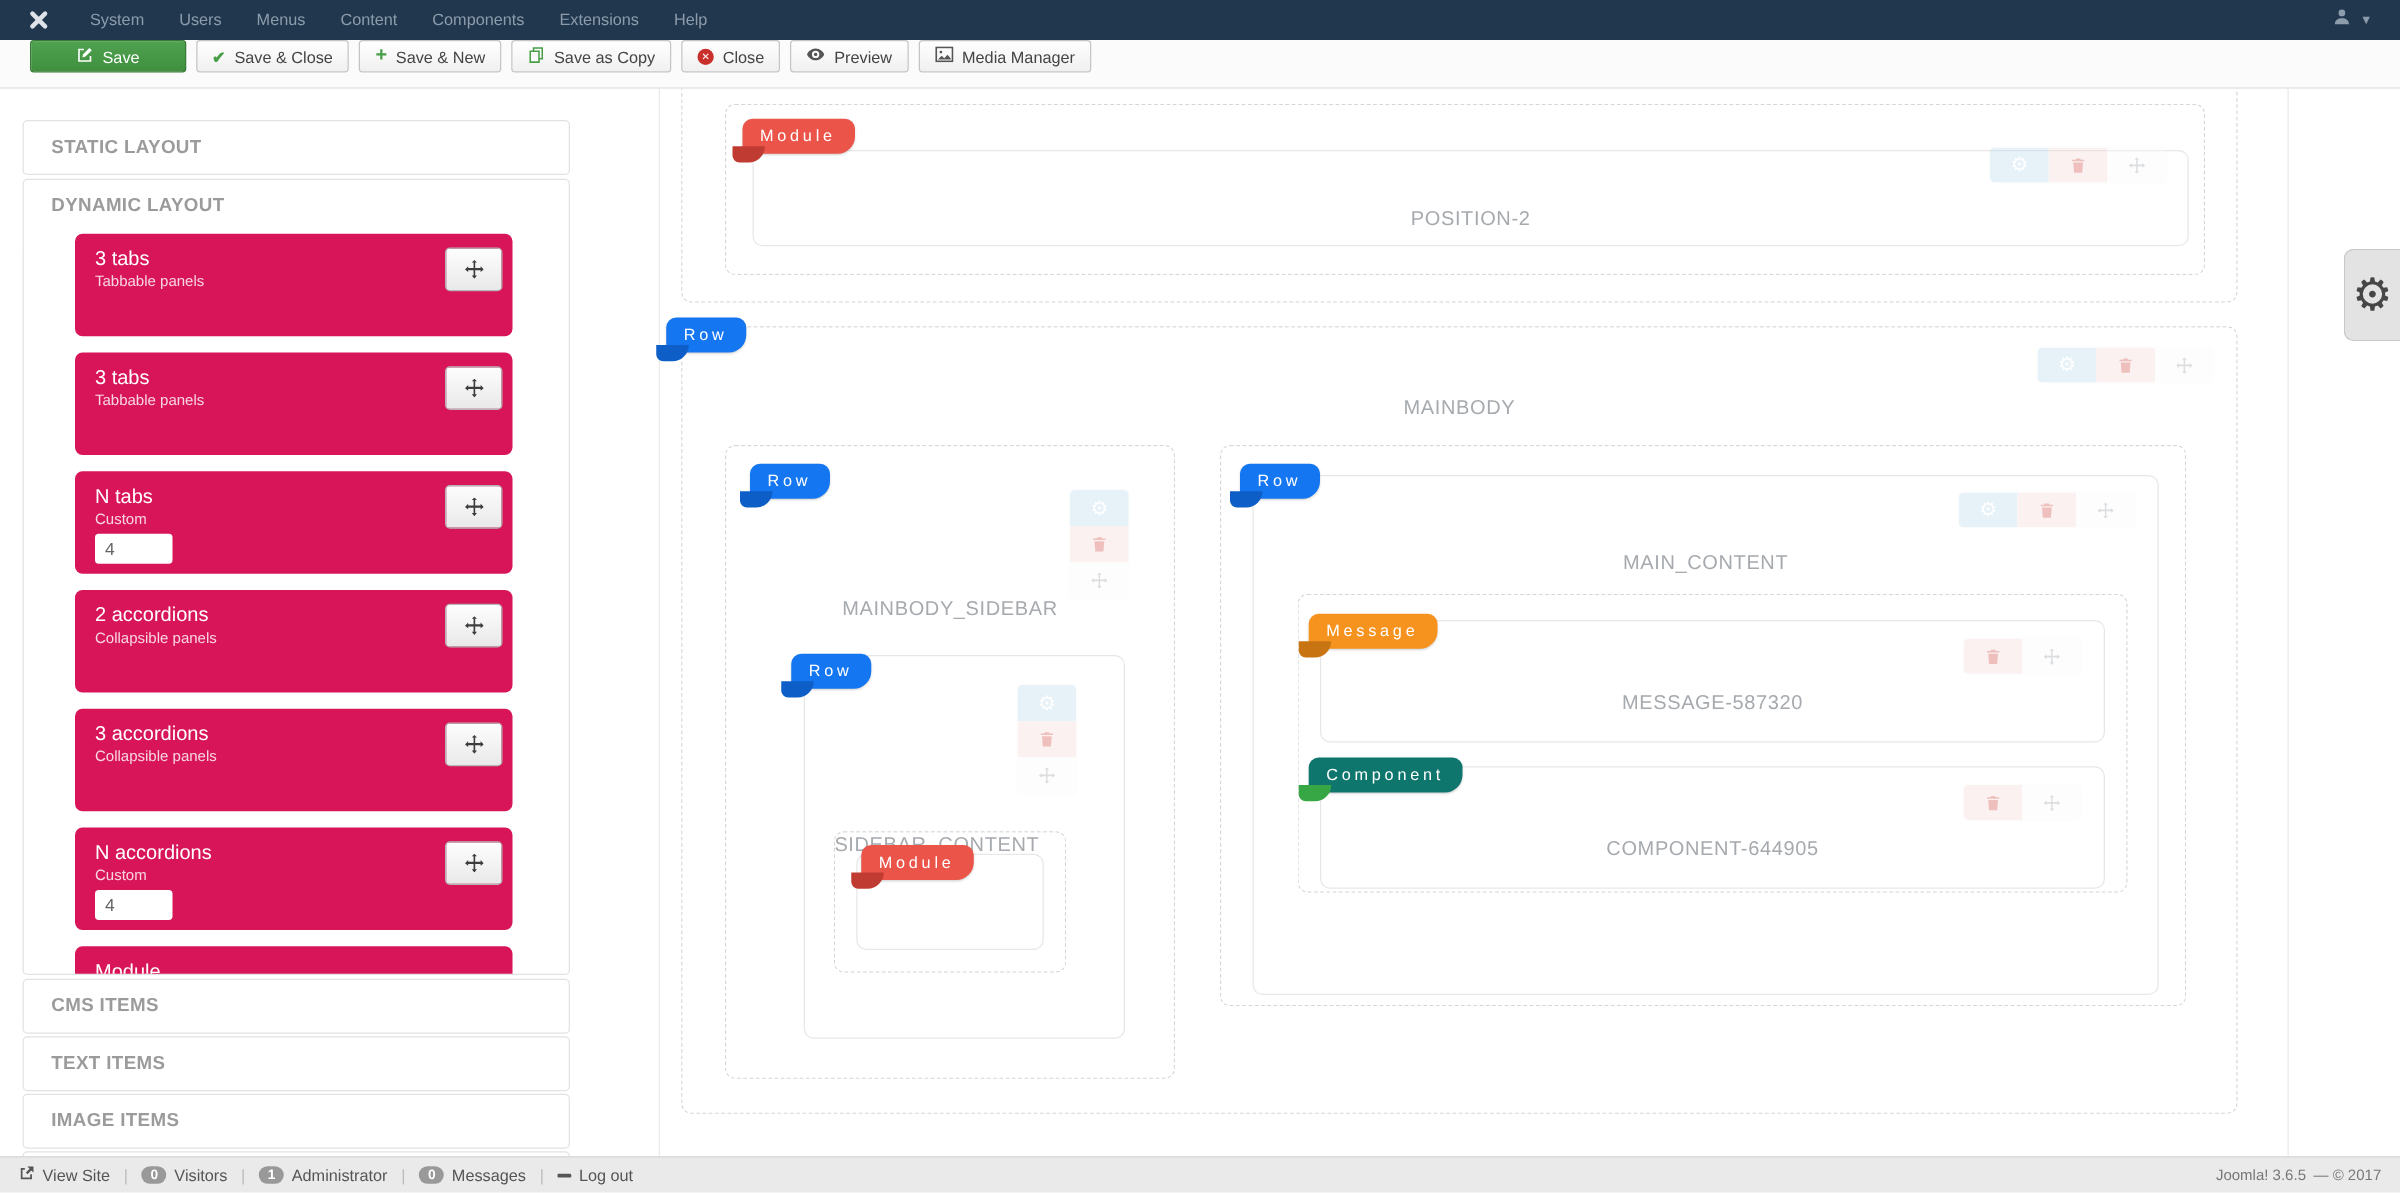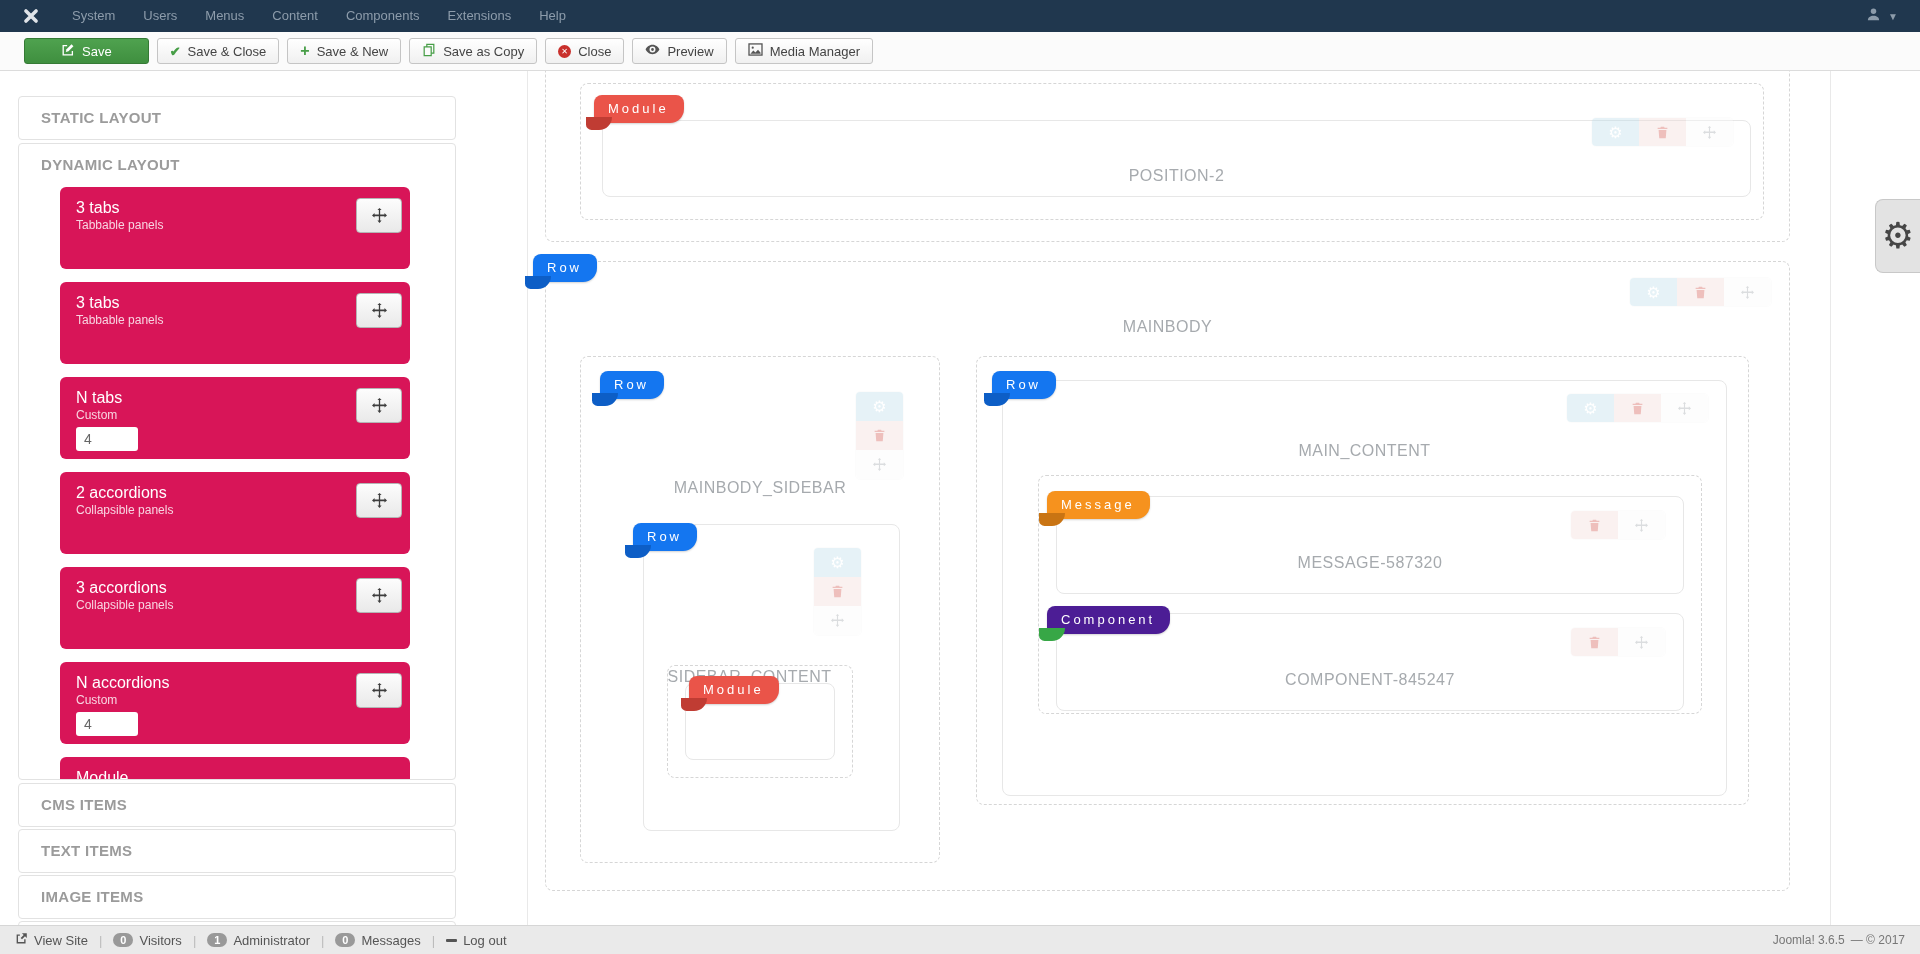--- a/index.html
+++ b/index.html
@@ -10,21 +10,21 @@
   .navbar { position:absolute; left:0; top:0; width:1920px; height:32px;
     background:#20374e; display:flex; align-items:center; }
   .logo { margin-left:22px; display:flex; align-items:center; }
   .nav-menus { display:flex; margin-left:18px; }
   .nav-menus a { color:#8d9cab; font-size:13px; padding:0 14px; line-height:32px; text-decoration:none; cursor:pointer; }
   .nav-right { position:absolute; right:22px; top:0; height:32px; display:flex; align-items:center; gap:7px; cursor:pointer; }
   .caret { color:#8d9cab; font-size:10px; }
 
   
   .toolbar { position:absolute; left:0; top:32px; width:1920px; height:39px;
-    background:#fbfbfb; border-bottom:1px solid #dcdcdc; display:flex; align-items:center; padding-left:24px; gap:8px; }
+    background:#fbfbfb; border-bottom:1px solid #dcdcdc; display:flex; padding-left:24px; gap:8px; }
   .tbtn { display:inline-flex; align-items:center; gap:7px; height:26px; padding:0 12px;
     background:linear-gradient(#ffffff,#f0f0f0); border:1px solid #c5c5c5; border-radius:3px;
     font-size:13px; color:#444; cursor:pointer; white-space:nowrap; }
   .tbtn.save { background:linear-gradient(#4fa24f,#3f8f3f); border-color:#357a35; color:#fff; padding:0 36px; }
   .gtxt { color:#479e47; font-weight:bold; }
   .closec { width:13px; height:13px; border-radius:50%; background:#c9302c; color:#fff;
     font-size:8px; display:flex; align-items:center; justify-content:center; }
 
   
   .main { position:absolute; left:0; top:71px; width:1920px; height:854px; overflow:hidden; background:#fff; }
@@ -51,21 +51,21 @@
   .poslabel { position:absolute; text-align:center; color:#a6aaae; font-size:16px; letter-spacing:.5px; z-index:1; }
 
   
   .badge { position:absolute; z-index:3; color:#fff; font-size:13px; letter-spacing:3px;
     padding:6px 15px 7px 14px; border-radius:8px 8px 14px 0; box-shadow:0 1px 2px rgba(0,0,0,.18); cursor:grab; }
   .badge::after { content:""; position:absolute; left:-8px; bottom:-7px; width:26px; height:13px;
     border-radius:0 0 14px 6px; z-index:-1; }
   .b-row { background:#1476f0; } .b-row::after { background:#0d5ec6; }
   .b-module { background:#ea5449; } .b-module::after { background:#c03c33; }
   .b-message { background:#f6921e; } .b-message::after { background:#c97413; }
-  .b-component { background:#4c1d95; } .b-component::after { background:#37a746; }
+  .b-component { background:#0f766e; } .b-component::after { background:#37a746; }
 
   
   .ctrl { position:absolute; display:flex; border-radius:4px; overflow:hidden; opacity:.35; z-index:2;
     box-shadow:0 0 0 1px rgba(0,0,0,.04); }
   .ctrl.v { flex-direction:column; }
   .seg { width:47px; height:28px; display:flex; align-items:center; justify-content:center; cursor:pointer; }
   .ctrl.v .seg { height:29px; }
   .seg.gear { background:#b9dcea; color:#fff; font-size:16px; }
   .seg.trash { background:#f1d9d7; color:#cf4b42; }
   .seg.move { background:#fbfbfb; color:#9aa0a6; }
@@ -358,21 +358,21 @@
         </svg>
       </span>
     <span class="seg move">
         <svg width="13" height="13" viewBox="0 0 16 16">
           <path fill="currentColor" d="M8 0l2.2 2.2H8.7v4.6h4.6V5.3L16 8l-2.7 2.2V8.7H8.7v4.6h1.5L8 16l-2.2-2.7h1.5V8.7H2.7v1.5L0 8l2.7-2.7v1.5h4.6V2.2H5.8z"></path>
         </svg>
       </span>
   </div>
 
   <div class="solid" style="left:1056px; top:542px; width:628px; height:98px; background:#fff;"></div>
-  <div class="poslabel" style="left:1056px; top:600px; width:628px;">COMPONENT-845247</div>
+  <div class="poslabel" style="left:1056px; top:600px; width:628px;">COMPONENT-644905</div>
   <div class="badge b-component" style="left:1047px; top:535px;">Component</div>
   <div class="ctrl" style="left:1571px; top:557px;">
     <span class="seg trash">
         <svg width="13" height="13" viewBox="0 0 16 16" fill="currentColor">
           <path d="M6 1h4l.6 1.2H14v1.6H2V2.2h3.4zM3.2 5h9.6l-.8 10H4z"></path>
         </svg>
       </span>
     <span class="seg move">
         <svg width="13" height="13" viewBox="0 0 16 16">
           <path fill="currentColor" d="M8 0l2.2 2.2H8.7v4.6h4.6V5.3L16 8l-2.7 2.2V8.7H8.7v4.6h1.5L8 16l-2.2-2.7h1.5V8.7H2.7v1.5L0 8l2.7-2.7v1.5h4.6V2.2H5.8z"></path>

